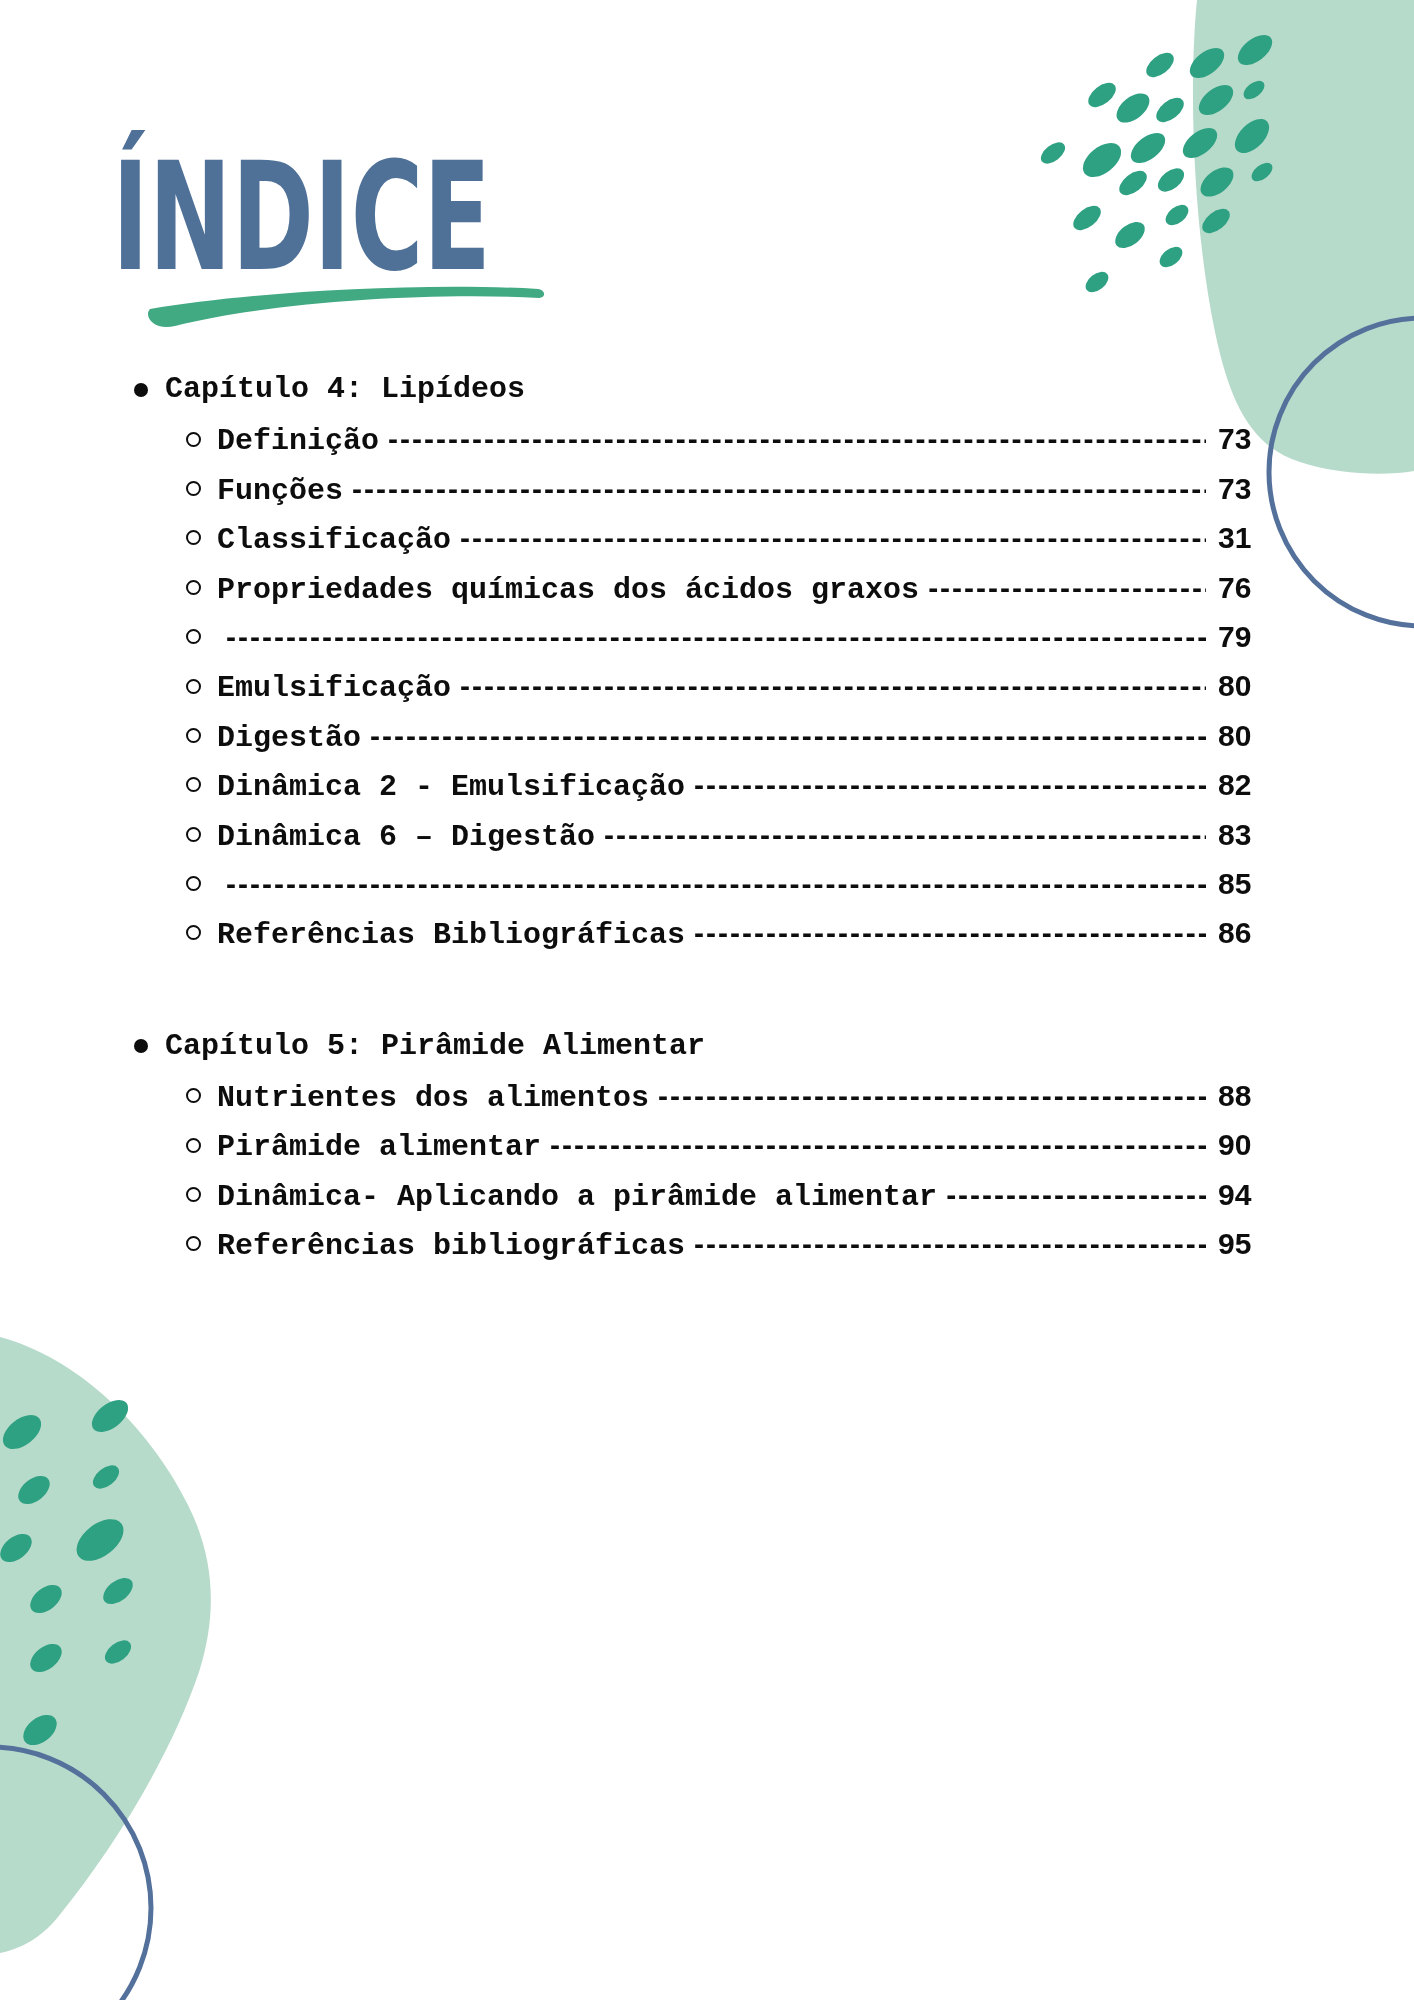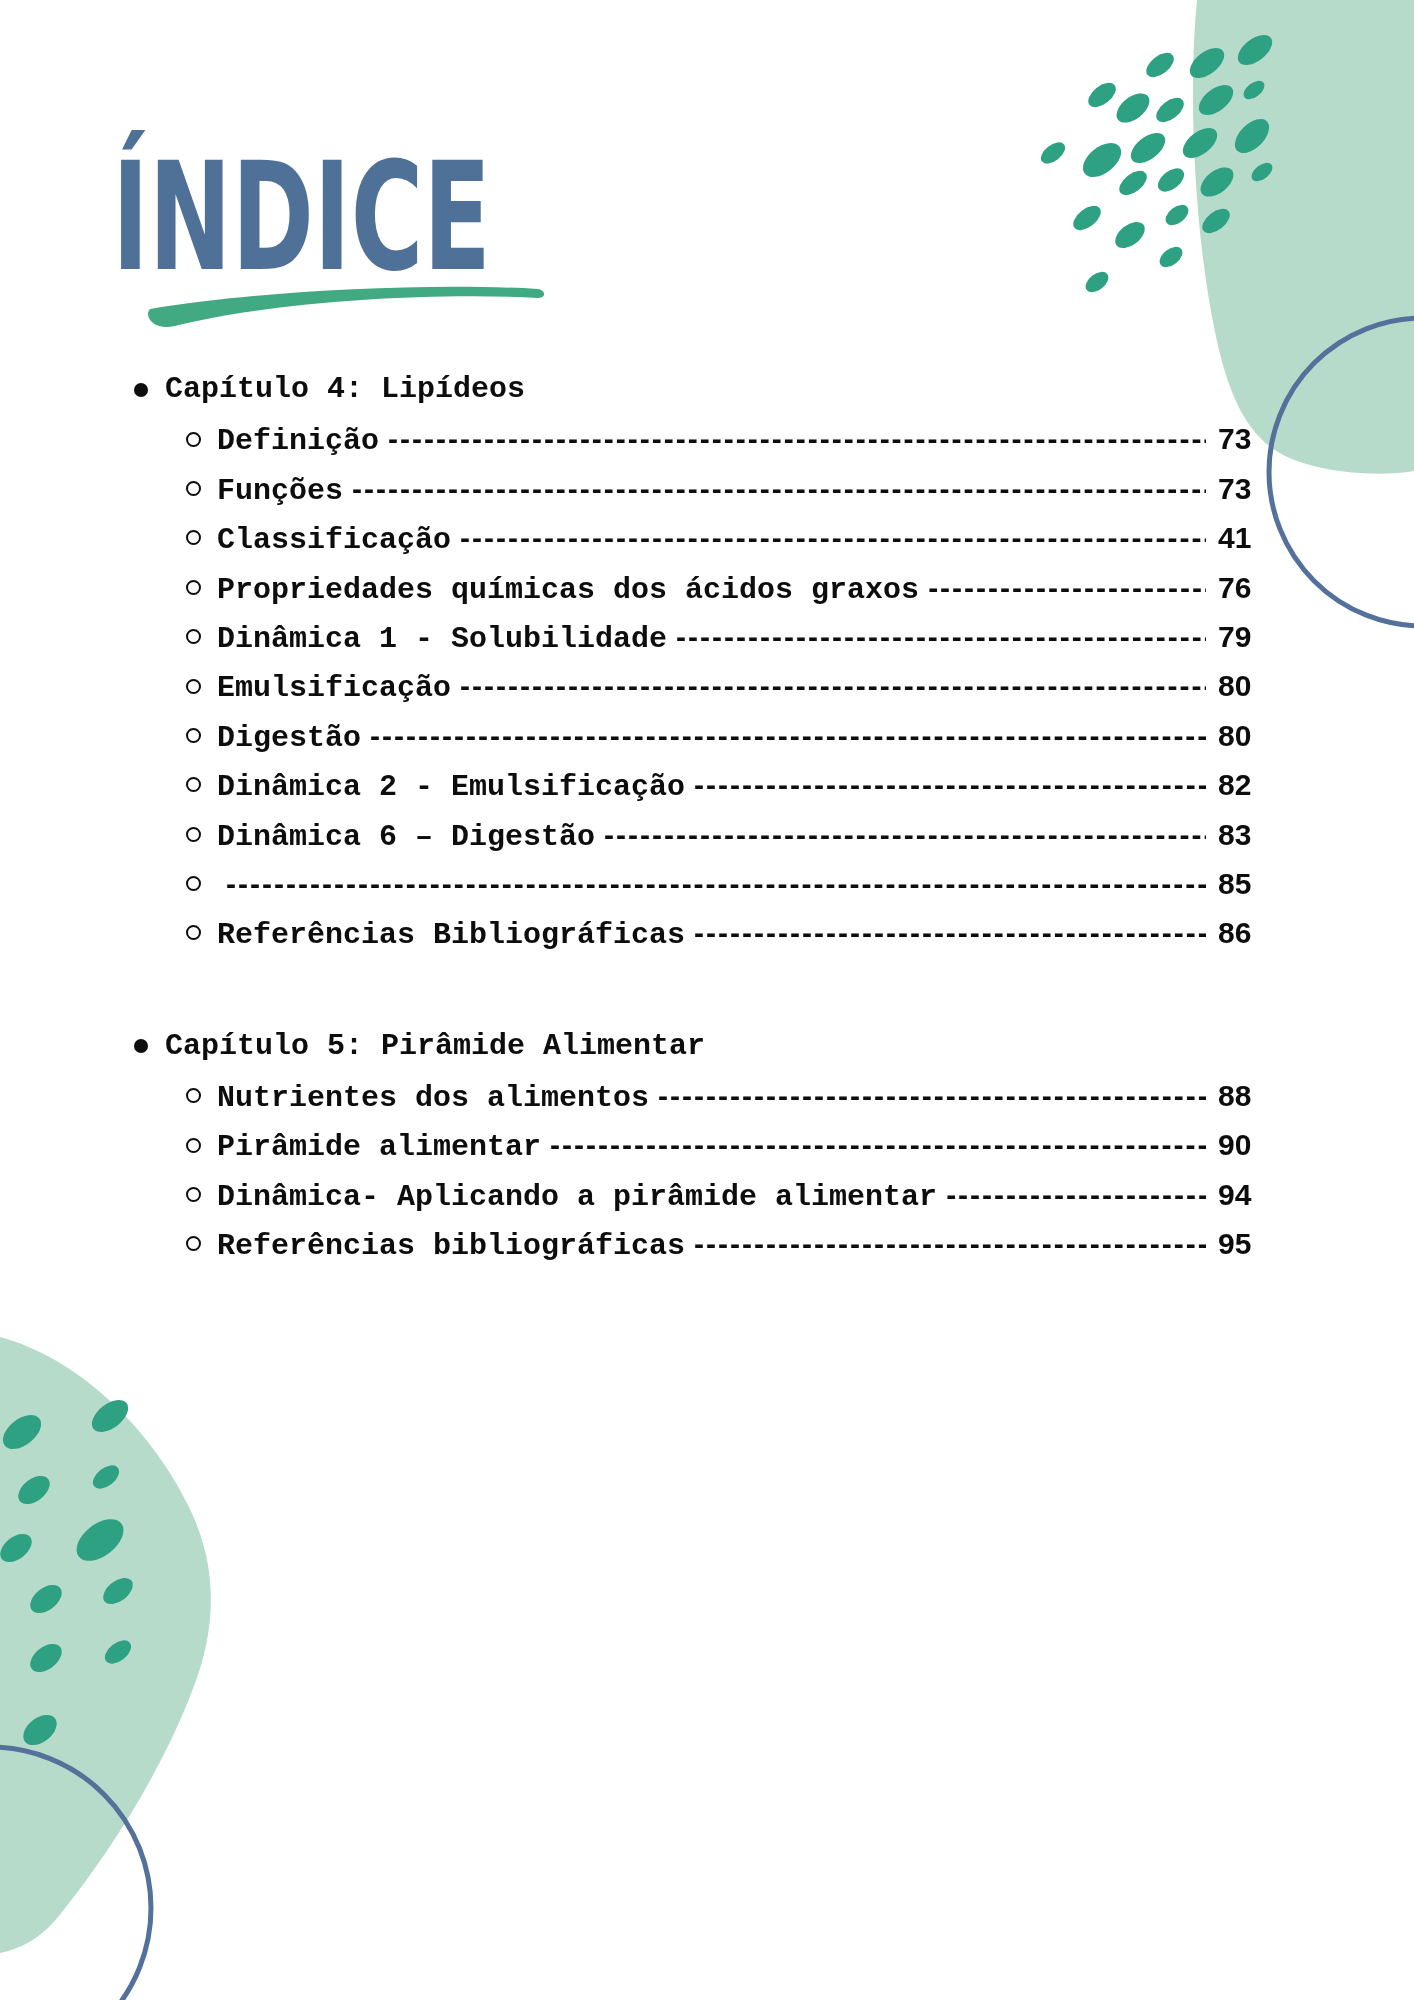--- a/index.html
+++ b/index.html
@@ -163,33 +163,32 @@
     <span class="ring"></span>
     <span class="label">Funções</span>
     <span class="leader">--------------------------------------------------------------------------------------------------------------------------------------------------------------------------------------------------------</span>
     <span class="page-num">73</span>
   </div>
 
   <div class="toc-row item">
     <span class="ring"></span>
     <span class="label">Classificação</span>
     <span class="leader">--------------------------------------------------------------------------------------------------------------------------------------------------------------------------------------------------------</span>
-    <span class="page-num">41</span>
+    <span class="page-num">31</span>
   </div>
 
   <div class="toc-row item">
     <span class="ring"></span>
     <span class="label">Propriedades químicas dos ácidos graxos</span>
     <span class="leader">--------------------------------------------------------------------------------------------------------------------------------------------------------------------------------------------------------</span>
     <span class="page-num">76</span>
   </div>
 
   <div class="toc-row item">
     <span class="ring"></span>
-    <span class="label">Dinâmica 1 - Solubilidade</span>
     <span class="leader">--------------------------------------------------------------------------------------------------------------------------------------------------------------------------------------------------------</span>
     <span class="page-num">79</span>
   </div>
 
   <div class="toc-row item">
     <span class="ring"></span>
     <span class="label">Emulsificação</span>
     <span class="leader">--------------------------------------------------------------------------------------------------------------------------------------------------------------------------------------------------------</span>
     <span class="page-num">80</span>
   </div>

